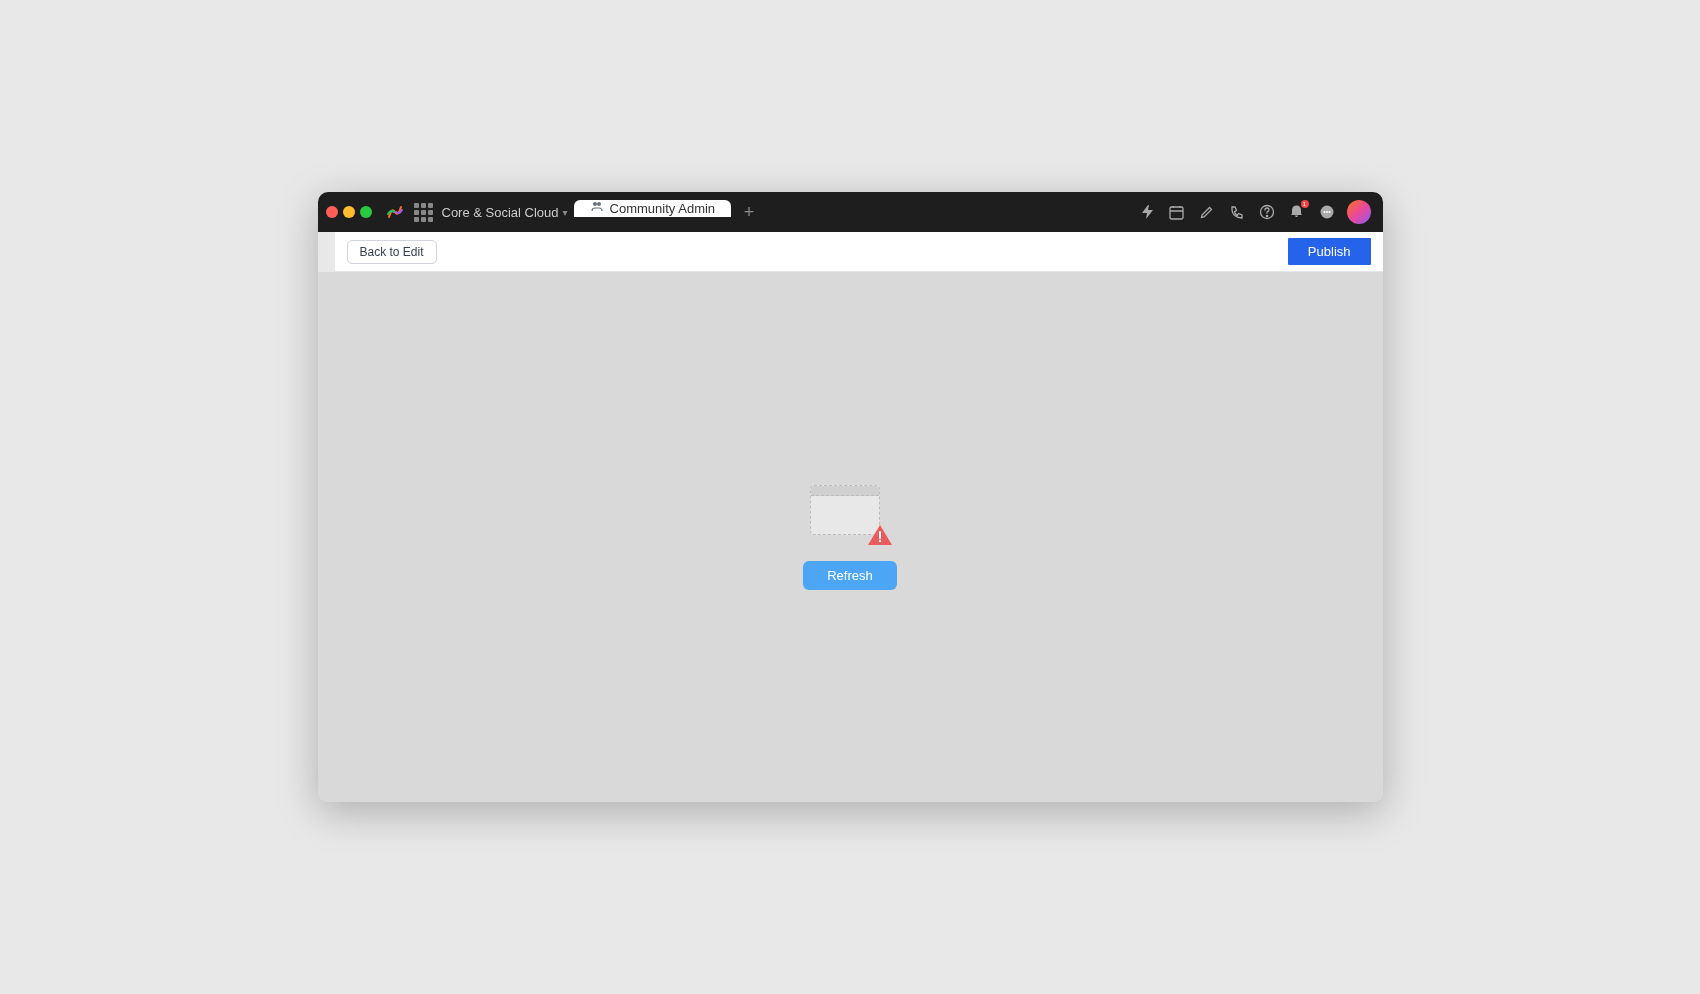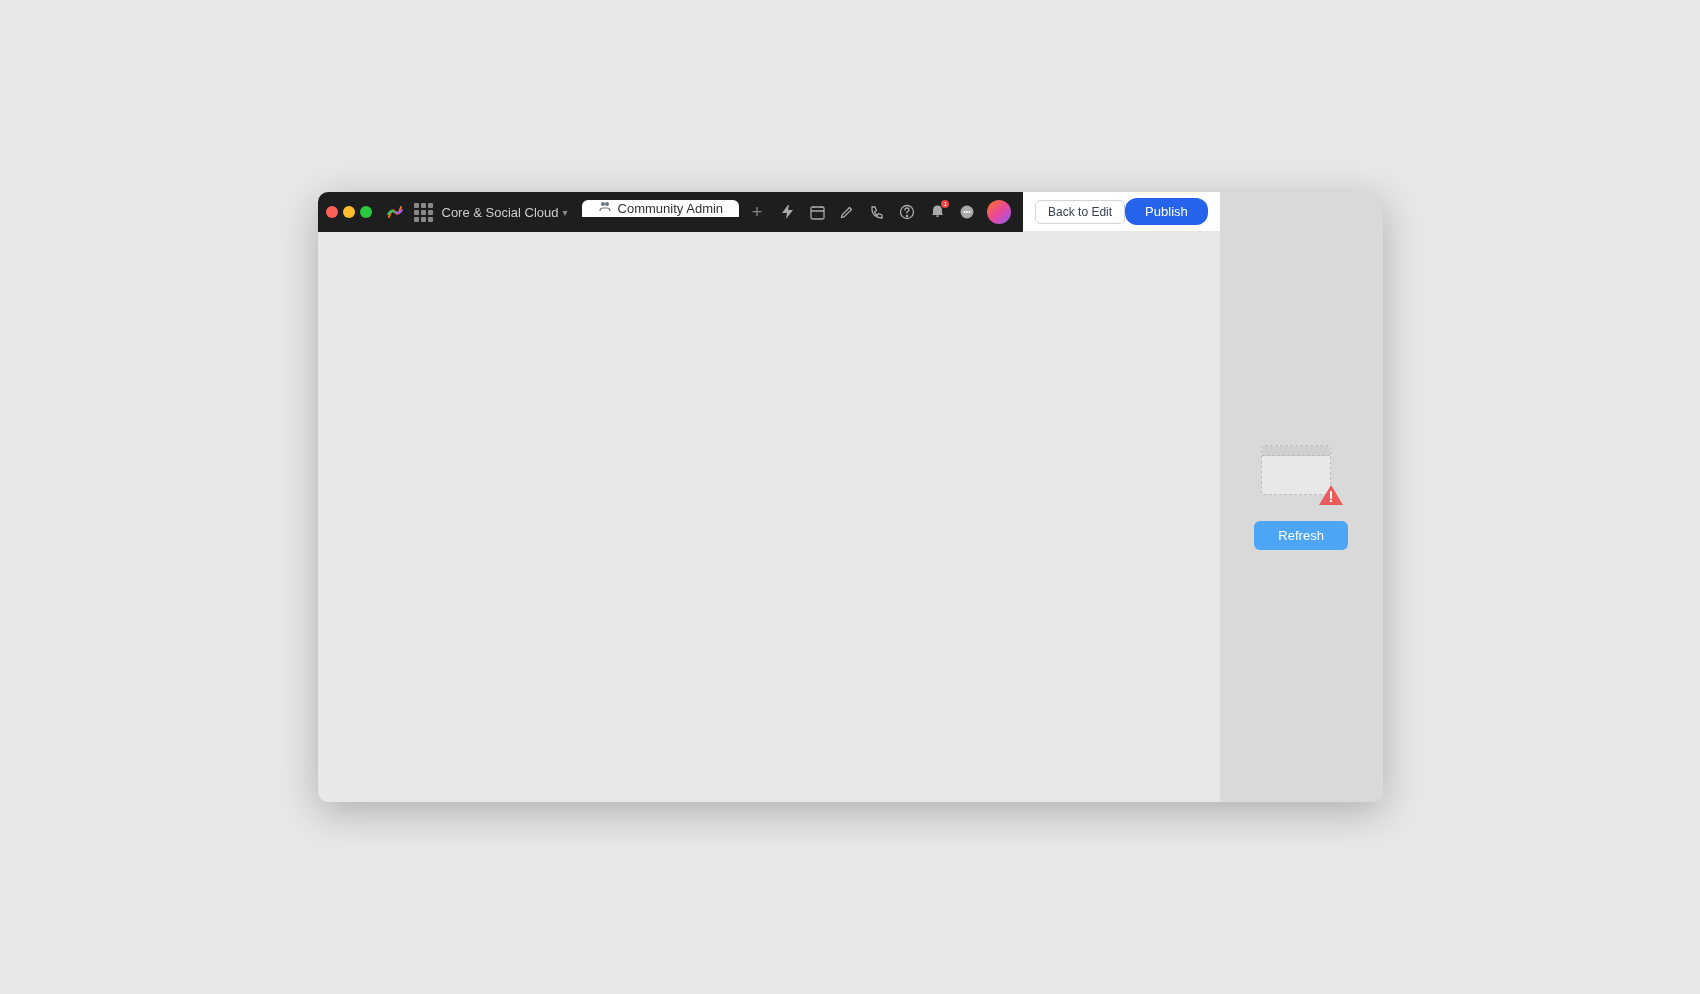--- a/index.html
+++ b/index.html
@@ -13,21 +13,21 @@
       font-family: -apple-system, BlinkMacSystemFont, 'Segoe UI', sans-serif;
     }
 
     .browser-window {
       width: 1065px;
       height: 610px;
       border-radius: 10px;
       overflow: hidden;
       box-shadow: 0 10px 40px rgba(0,0,0,0.25);
       display: flex;
-      flex-direction: row;
+      flex-direction: column;
     }
 
     
     .title-bar {
       background: #1e1e1e;
       height: 40px;
       display: flex;
       align-items: center;
       padding: 0 8px;
       gap: 6px;
@@ -85,21 +85,20 @@
     }
     .chevron-icon {
       color: #888;
       font-size: 10px;
     }
 
     .tab-bar {
       display: flex;
       align-items: stretch;
       flex: 1;
-      margin-left: 8px;
     }
 
     .tab-active {
       background: #ffffff;
       border-radius: 6px 6px 0 0;
       padding: 0 16px;
       display: flex;
       align-items: center;
       gap: 6px;
       font-size: 13px;
@@ -176,41 +175,42 @@
 
     
     .toolbar {
       background: #ffffff;
       height: 40px;
       display: flex;
       align-items: center;
       padding: 0 12px;
       border-bottom: 1px solid #e5e7eb;
       flex-shrink: 0;
+      margin-left: 17px;
     }
 
     .back-to-edit-btn {
       border: 1px solid #d1d5db;
       background: white;
       color: #374151;
       font-size: 12px;
       padding: 4px 12px;
       border-radius: 5px;
       cursor: pointer;
       font-family: inherit;
     }
 
     .publish-btn {
       margin-left: auto;
       background: #2563eb;
       color: white;
       font-size: 13px;
       font-weight: 500;
       padding: 6px 20px;
-      border-radius: 12px;
+      border-radius: 1px;
       border: none;
       cursor: pointer;
       font-family: inherit;
     }
 
     
     .main-content {
       flex: 1;
       background: #d9d9d9;
       display: flex;

